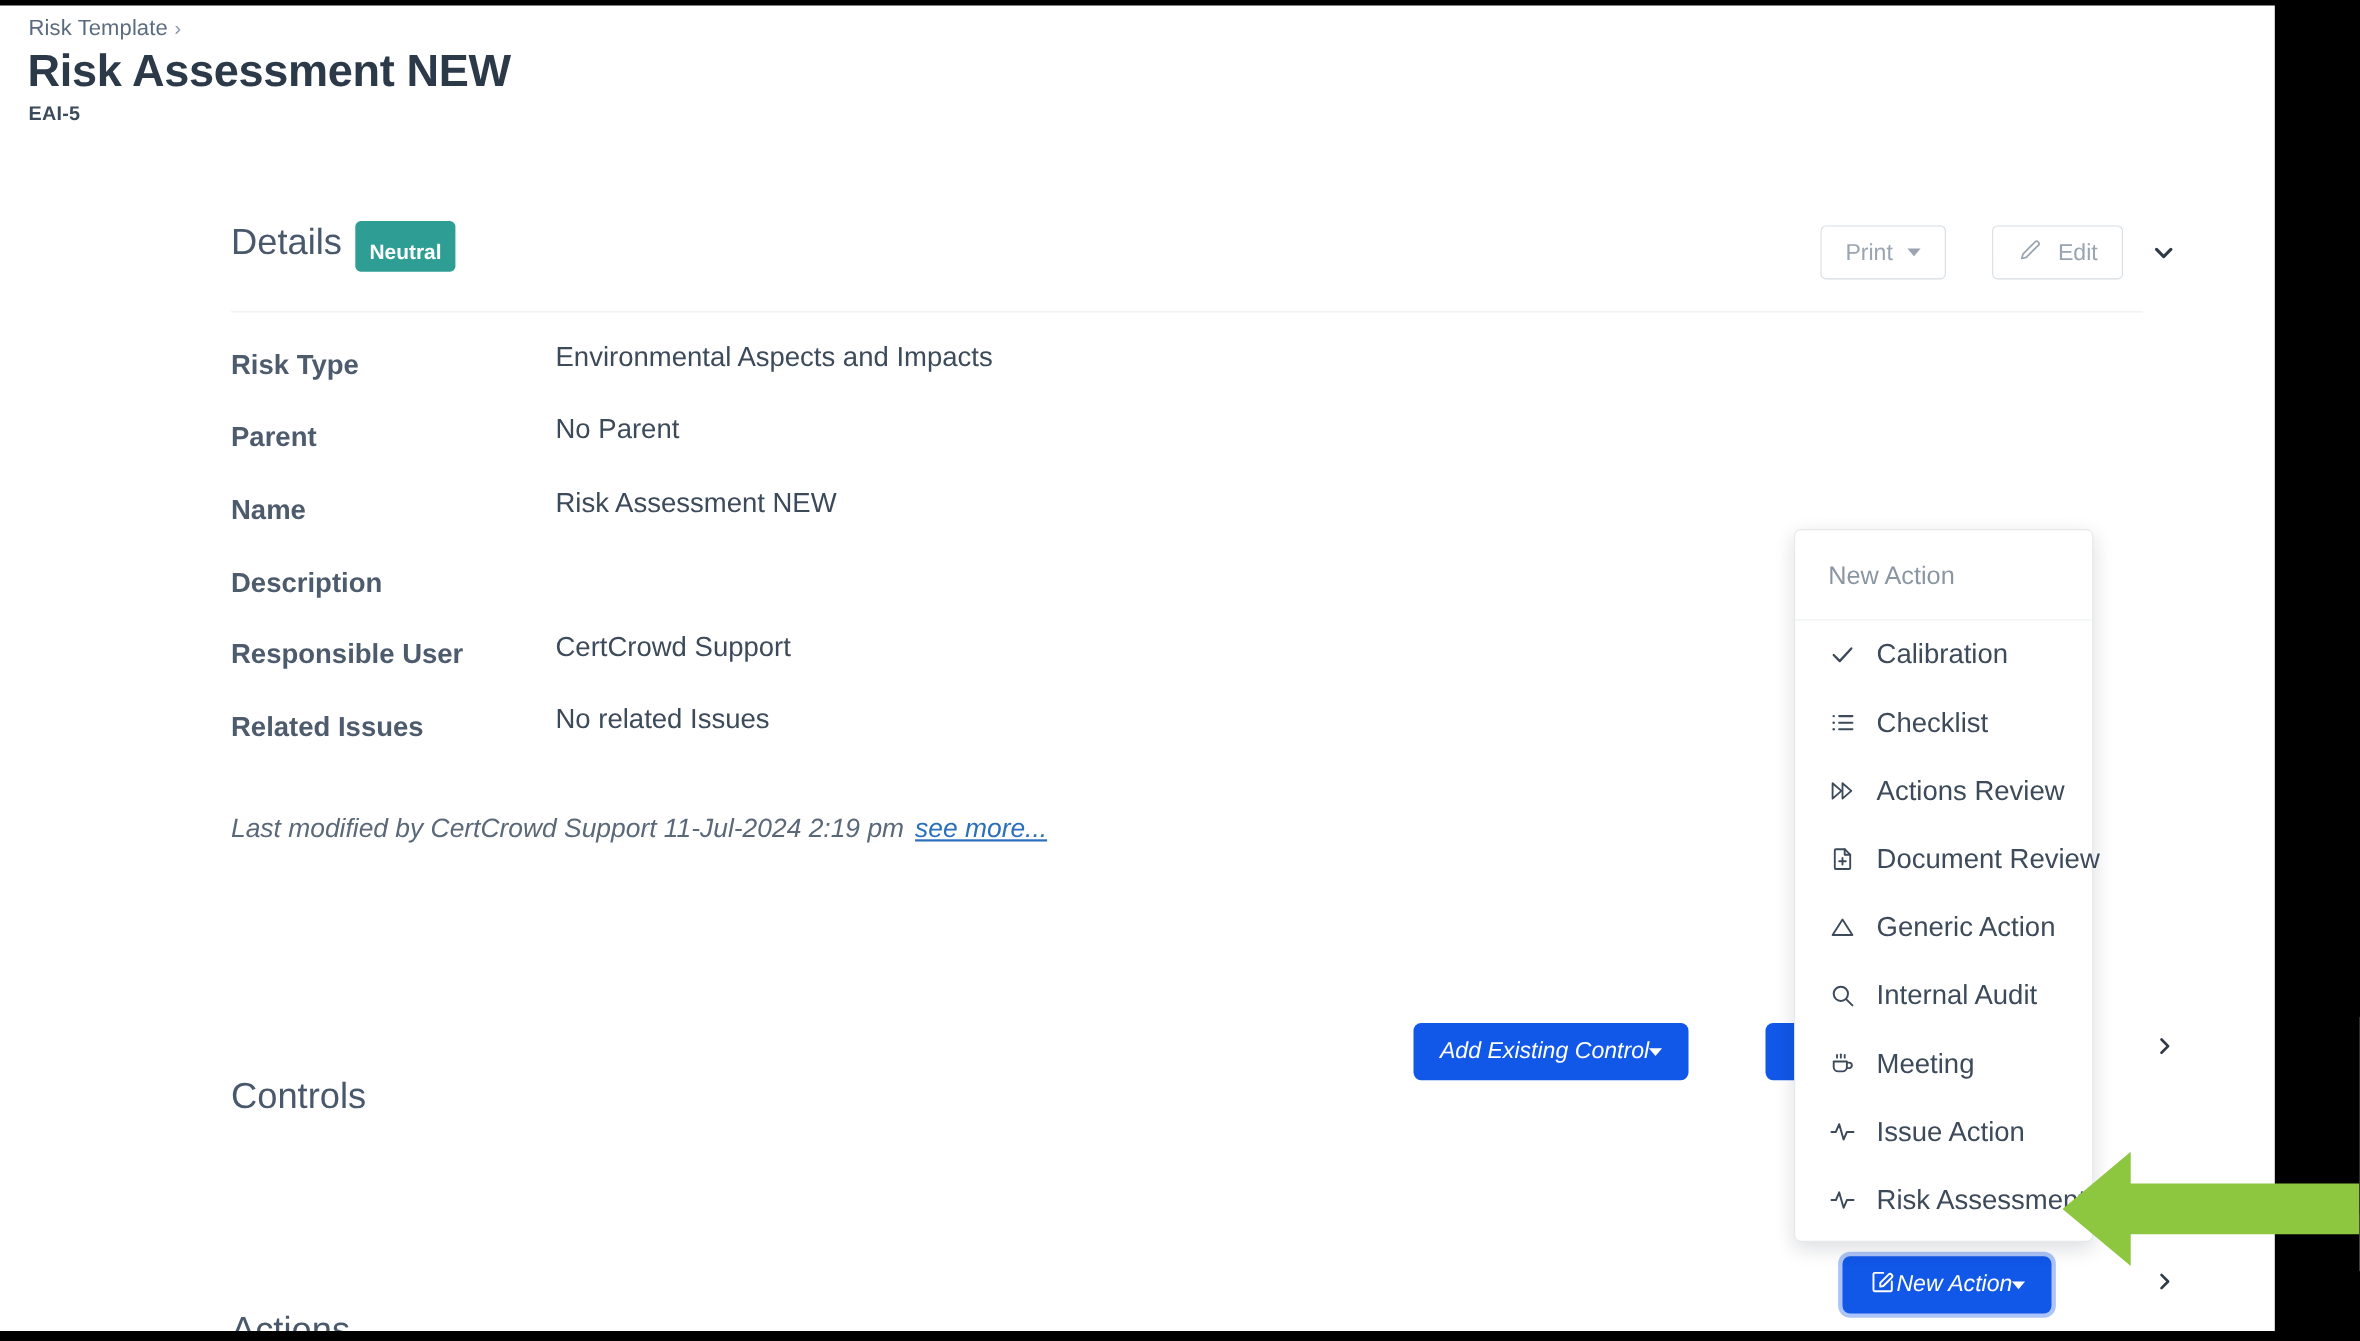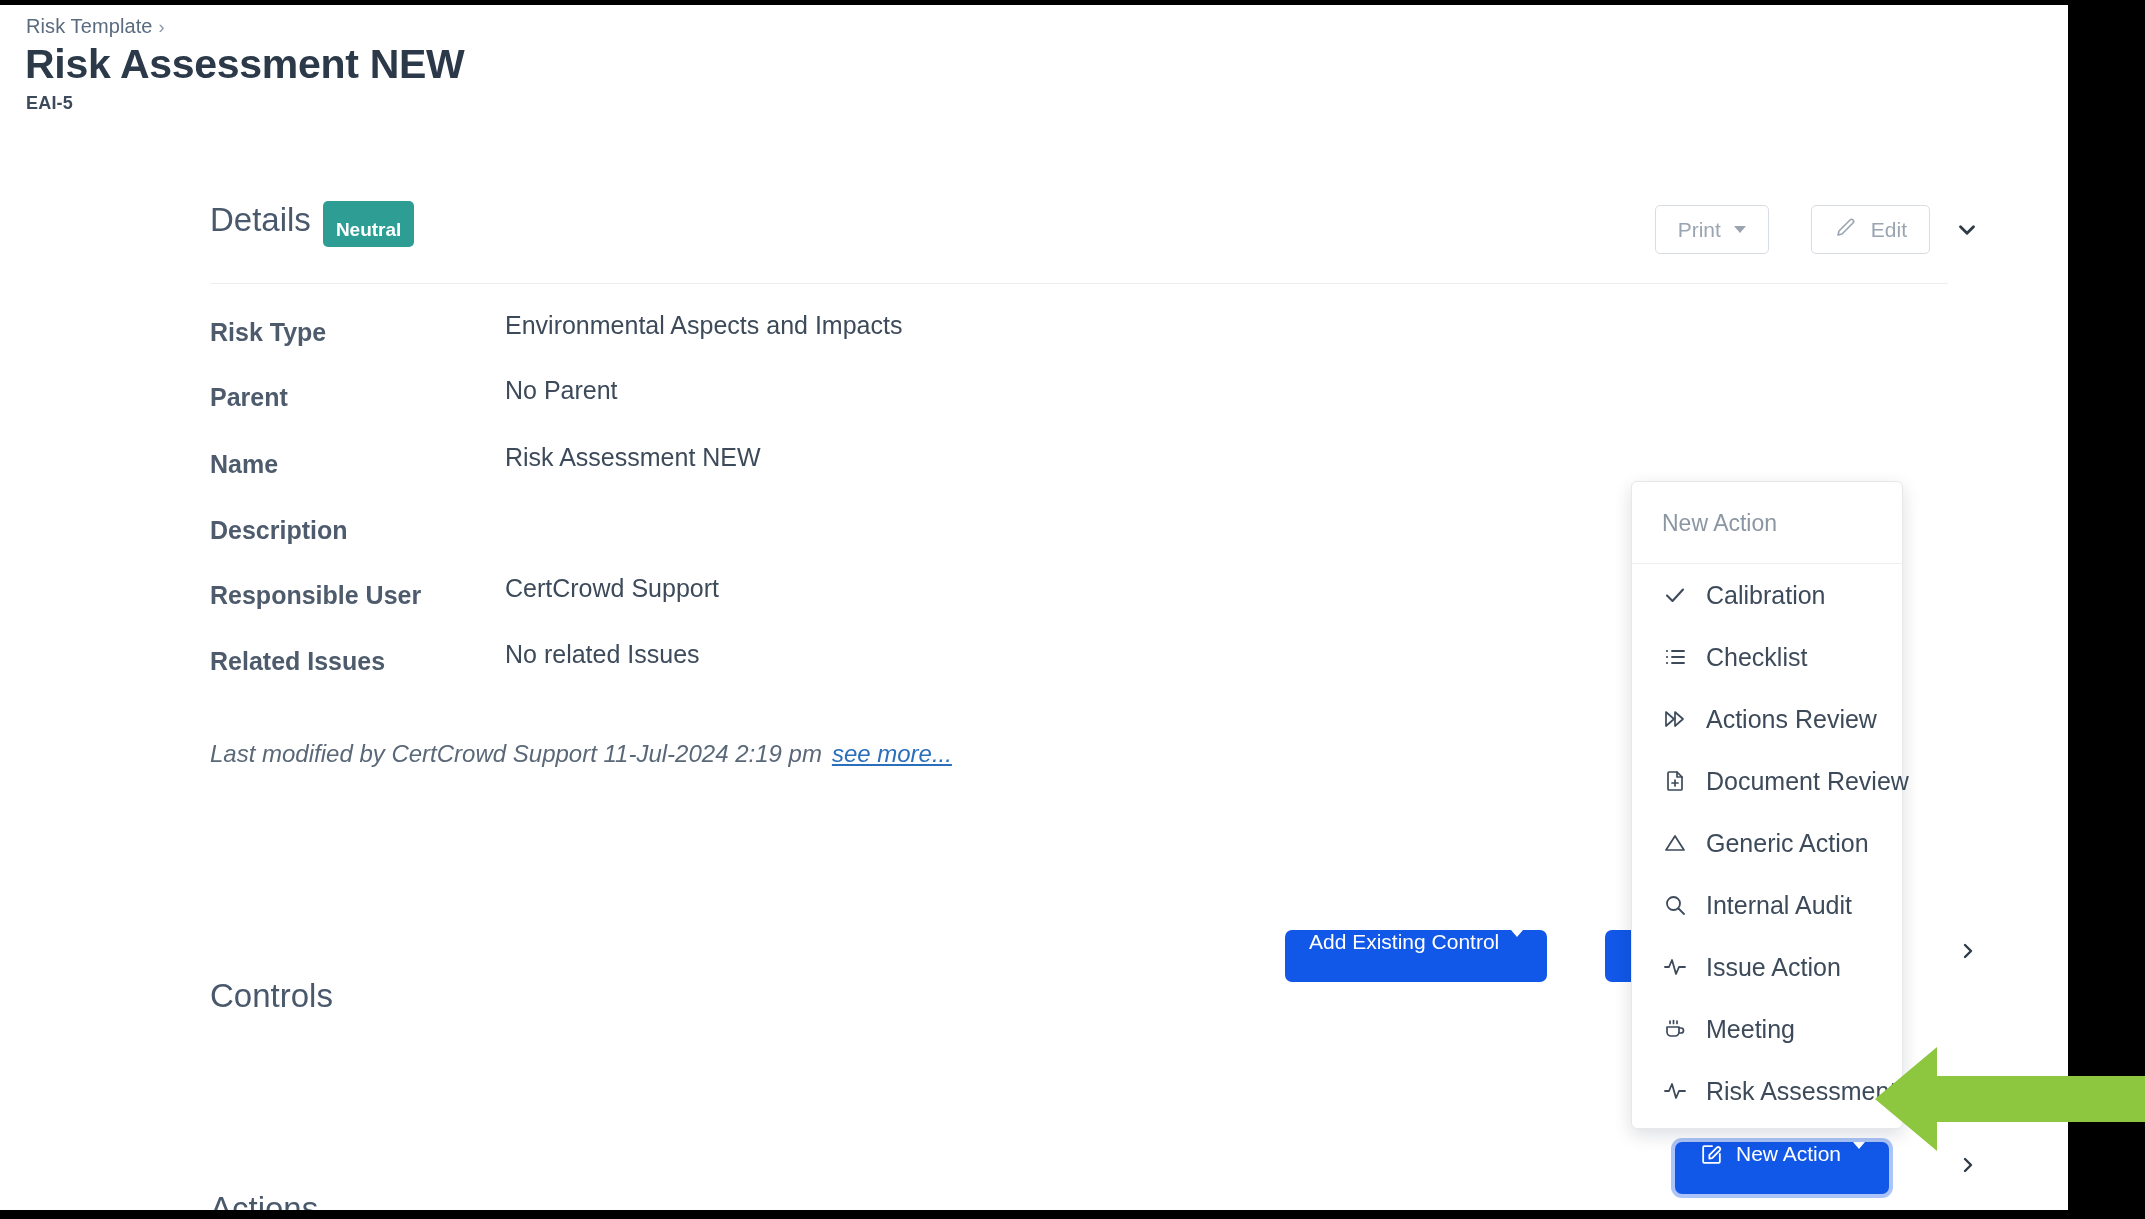--- a/index.html
+++ b/index.html
@@ -105,23 +105,23 @@
 
   
   .section-title {
     position: absolute; left: 210px;
     font-size: 33px; color: #49586b; margin-top: 45px;
   }
   .blue-btn {
     position: absolute;
     background: #1157e8; color: #fff; border: none; border-radius: 7px;
     font-size: 21px; height: 52px; padding: 0 24px;
-    display: flex; align-items: flex-start; gap: 12px;
+    display: flex; align-items: center; 
     font-family: "Liberation Sans", sans-serif;
-    cursor: pointer; white-space: nowrap;
+    cursor: pointer; white-space: nowrap; font-style: italic;
   }
   .section-chevron {
     position: absolute; right: 88px;
     width: 24px; height: 24px; cursor: pointer;
   }
 
   
   #new-action-menu {
     position: absolute; left: 1631px; top: 476px;
     width: 272px;
@@ -326,46 +326,46 @@
           <svg width="24" height="24" viewBox="0 0 24 24" fill="none" stroke="#3d4a5a" stroke-width="1.8" stroke-linecap="round">
             <circle cx="10.5" cy="10.5" r="6.5"></circle>
               <line x1="15.5" y1="15.5" x2="21" y2="21"></line>
           </svg>
         </span>
         <span>Internal Audit</span>
       </div>
 
       <div class="menu-item">
         <span class="menu-icon">
-          <svg width="24" height="24" viewBox="0 0 24 24" fill="none" stroke="#3d4a5a" stroke-width="1.8" stroke-linecap="round" stroke-linejoin="round">
-            <polyline points="2 12 6 12 9 5 13 19 16 12 22 12"></polyline>
-          </svg>
-        </span>
-        <span>Issue Action</span>
-      </div>
-
-      <div class="menu-item">
-        <span class="menu-icon">
           <svg width="24" height="24" viewBox="0 0 24 24" fill="none" stroke="#3d4a5a" stroke-width="1.7" stroke-linecap="round" stroke-linejoin="round">
             <path d="M4 10h12v5a4 4 0 0 1-4 4H8a4 4 0 0 1-4-4z"></path>
             <path d="M16 11h2a2.5 2.5 0 0 1 0 5h-2"></path>
             <line x1="7" y1="4" x2="7" y2="6.5"></line>
               <line x1="10.5" y1="3.5" x2="10.5" y2="6.5"></line>
               <line x1="14" y1="4" x2="14" y2="6.5"></line>
           </svg>
         </span>
         <span>Meeting</span>
       </div>
 
       <div class="menu-item">
         <span class="menu-icon">
           <svg width="24" height="24" viewBox="0 0 24 24" fill="none" stroke="#3d4a5a" stroke-width="1.8" stroke-linecap="round" stroke-linejoin="round">
             <polyline points="2 12 6 12 9 5 13 19 16 12 22 12"></polyline>
           </svg>
         </span>
+        <span>Issue Action</span>
+      </div>
+
+      <div class="menu-item">
+        <span class="menu-icon">
+          <svg width="24" height="24" viewBox="0 0 24 24" fill="none" stroke="#3d4a5a" stroke-width="1.8" stroke-linecap="round" stroke-linejoin="round">
+            <polyline points="2 12 6 12 9 5 13 19 16 12 22 12"></polyline>
+          </svg>
+        </span>
         <span>Risk Assessment</span>
       </div>
     </div>
 
   </div>
 
   <svg id="green-arrow" viewBox="0 0 270 110">
     <polygon points="0,55 62,3 62,32 270,32 270,78 62,78 62,107" fill="#8dc63f"></polygon>
   </svg>
 </div>

